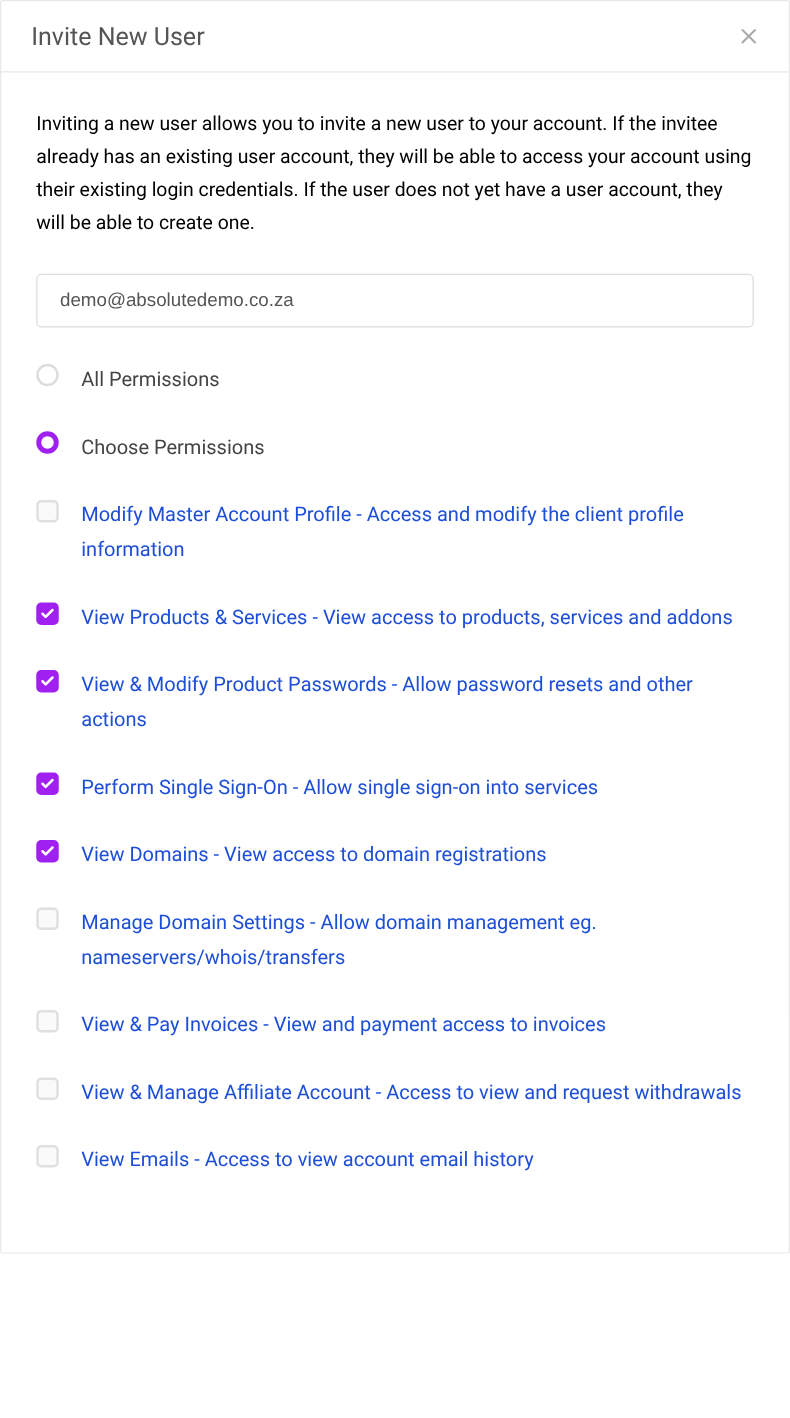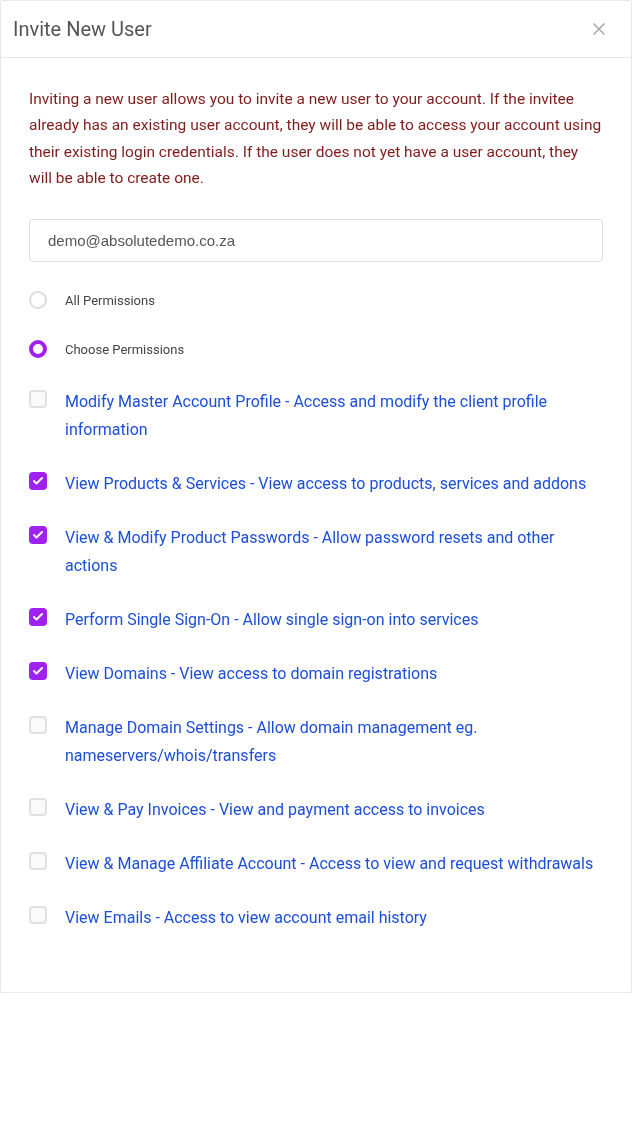--- a/index.html
+++ b/index.html
@@ -14,21 +14,21 @@
     }
     .modal {
       background: #fff;
       border: 1px solid #e8e8e8;
       border-radius: 2px;
     }
     .modal-header {
       display: flex;
       justify-content: space-between;
       align-items: center;
-      padding: 14px 18px 14px 12px;
+      padding: 14px 18px 14px 24px;
       border-bottom: 1px solid #e8e8e8;
     }
     .modal-title {
       font-size: 20px;
       font-weight: 400;
       color: #555;
     }
     .close-btn {
       background: none;
       border: none;
@@ -41,21 +41,21 @@
     }
     .close-btn svg {
       width: 20px;
       height: 20px;
     }
     .modal-body {
       padding: 28px 28px 28px 28px;
     }
     .description {
       font-size: 15.5px;
-      color: #7f1d1d;
+      color: #000000;
       line-height: 1.7;
       margin-bottom: 28px;
     }
     .email-input {
       width: 100%;
       padding: 12px 18px;
       font-size: 15px;
       color: #555;
       border: 1px solid #ddd;
       border-radius: 4px;
@@ -116,21 +116,21 @@
     .checkbox.checked svg {
       display: block;
     }
     .checkbox svg {
       display: none;
       width: 12px;
       height: 12px;
       color: #fff;
     }
     .option-label {
-      font-size: 13px;
+      font-size: 16px;
       color: #444;
       line-height: 1.75;
       flex: 1;
     }
     .permission-label {
       font-size: 16px;
       color: #1d4ed8;
       line-height: 1.75;
       flex: 1;
     }

